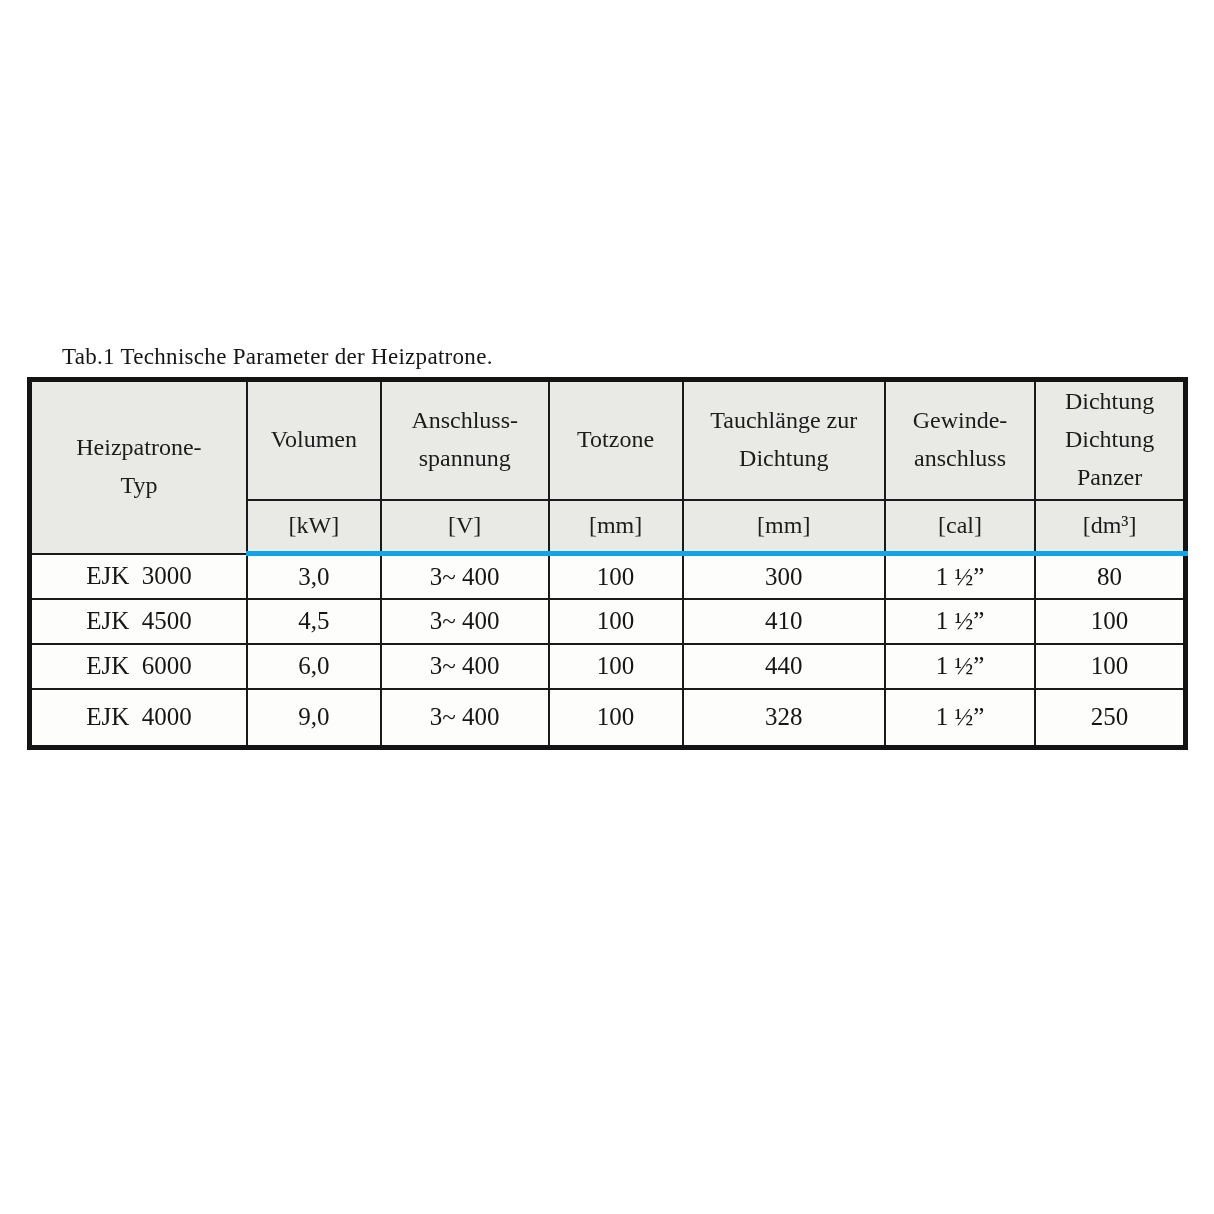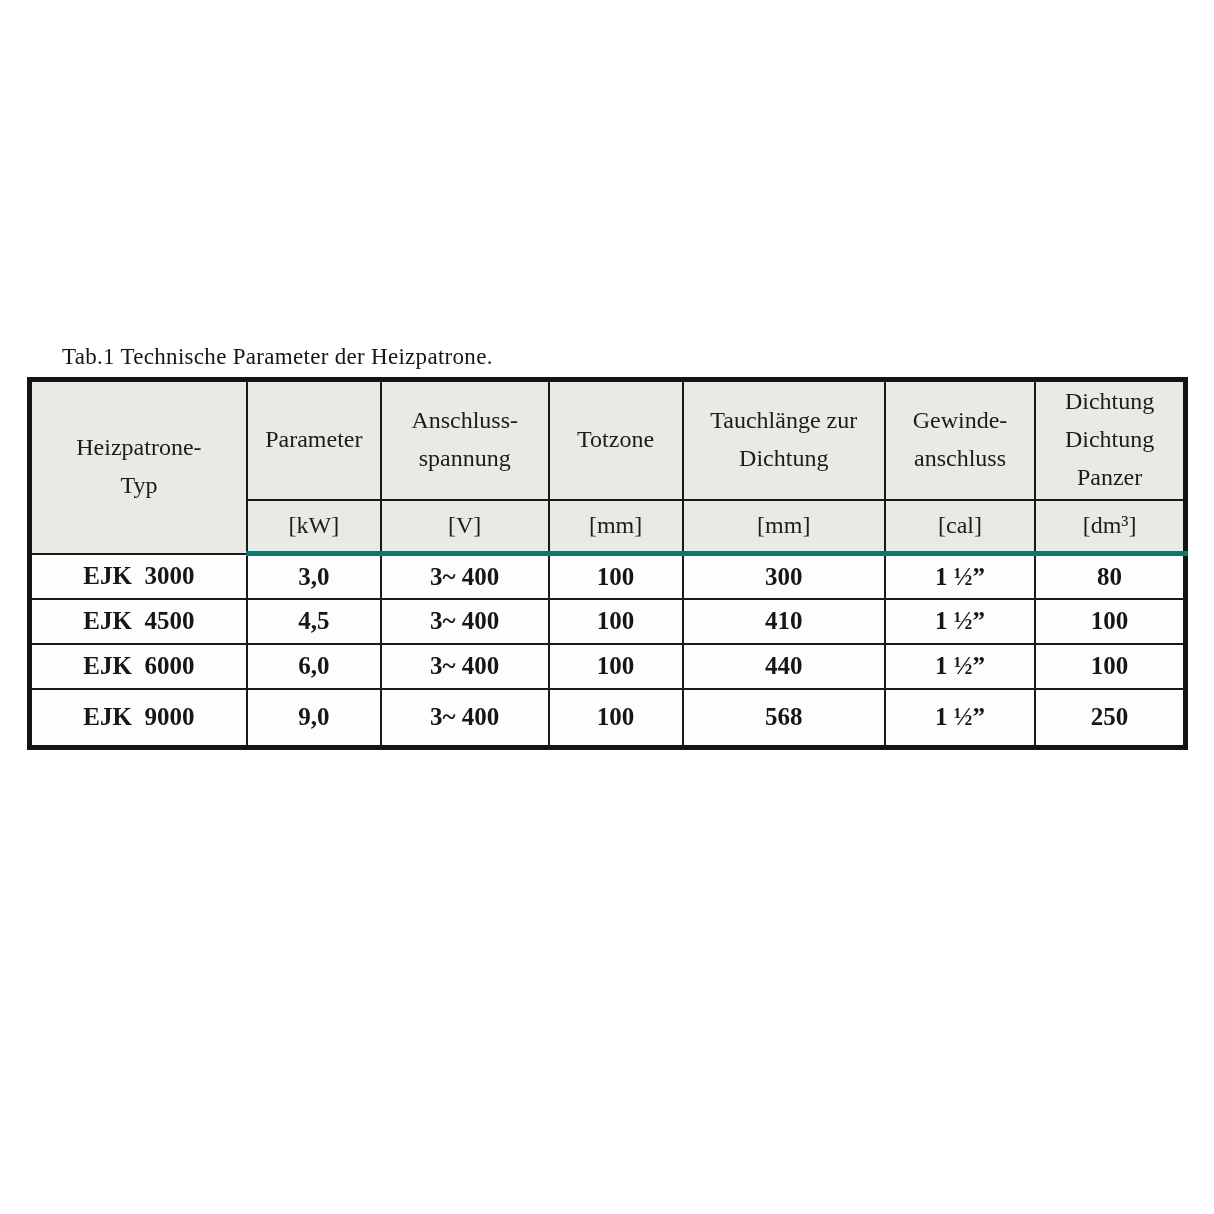--- a/index.html
+++ b/index.html
@@ -37,31 +37,30 @@
     table-layout: fixed;
     background: #fdfdfc;
     border: 5px solid #141414;
   }
   table.params th, table.params td {
     border: 2px solid #1a1a1a;
     text-align: center;
     vertical-align: middle;
     padding: 0 4px;
     overflow: hidden;
-    font-weight: bold;
   }
   table.params th {
     background: #e9e9e6;
     font-weight: normal;
     font-size: 24px;
     line-height: 1.58;
   }
   tr.hdr-main { height: 120px; }
   tr.hdr-units { height: 54px; }
-  tr.hdr-units th { border-bottom: 5px solid #0f766e; }
+  tr.hdr-units th { border-bottom: 5px solid #0ea5e9; }
   th.first-col {
     border-right: 4px solid #141414;
     border-bottom: 5px solid #141414;
   }
   td.first-col {
     border-right: 4px solid #141414;
     white-space: pre-wrap;
   }
   tbody tr { height: 45px; }
   tbody tr:last-child { height: 59px; }
@@ -88,21 +87,21 @@
         <col style="width: 13%;">
         <col style="width: 13%;">
       </colgroup>
     <thead>
         <tr class="hdr-main">
           <th rowspan="2" class="first-col">
             <span class="hline">Heizpatrone-</span>
             <span class="hline">Typ</span>
           </th>
           <th>
-            <span class="hline">Parameter</span>
+            <span class="hline">Volumen</span>
           </th>
           <th>
             <span class="hline">Anschluss-</span>
             <span class="hline">spannung</span>
           </th>
           <th>
             <span class="hline">Totzone</span>
           </th>
           <th>
             <span class="hline">Tauchlänge zur</span>
@@ -149,23 +148,23 @@
         <tr>
           <td class="first-col">EJK  6000</td>
           <td>6,0</td>
           <td>3~ 400</td>
           <td>100</td>
           <td>440</td>
           <td>1 ½”</td>
           <td>100</td>
         </tr>
         <tr>
-          <td class="first-col">EJK  9000</td>
+          <td class="first-col">EJK  4000</td>
           <td>9,0</td>
           <td>3~ 400</td>
           <td>100</td>
-          <td>568</td>
+          <td>328</td>
           <td>1 ½”</td>
           <td>250</td>
         </tr>
       </tbody>
   </table>
 </div>
 
 </body></html>

